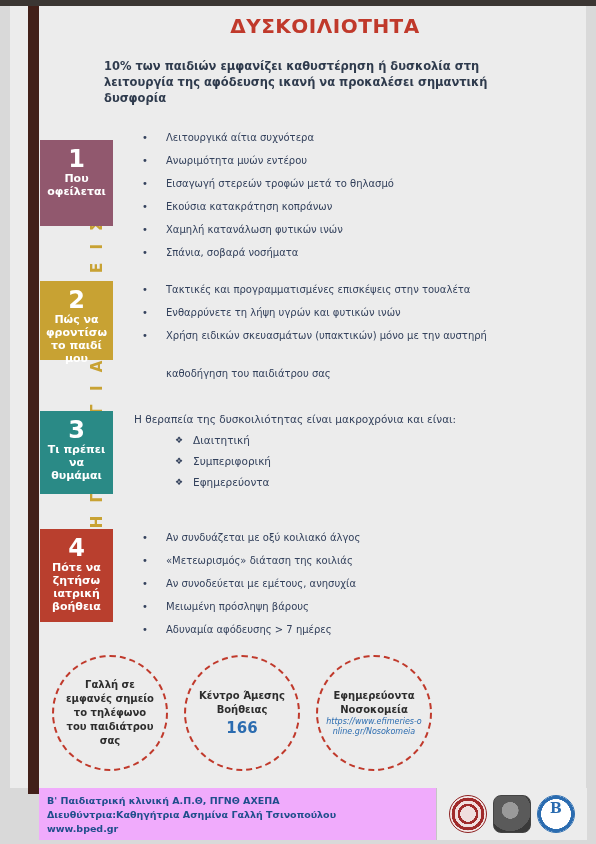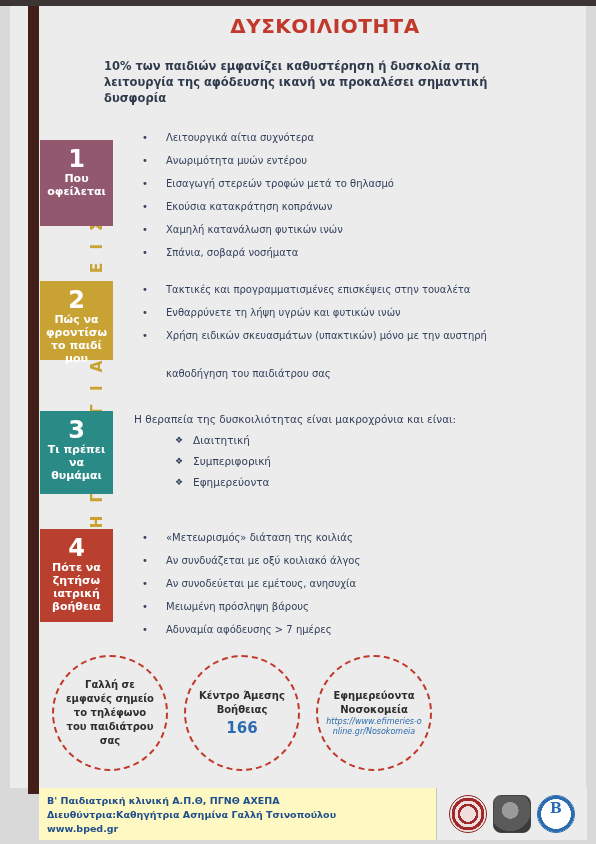--- a/index.html
+++ b/index.html
@@ -71,21 +71,21 @@
     border:2px dashed #c0392b;
     display:flex;flex-direction:column;align-items:center;justify-content:center;
     text-align:center;box-sizing:border-box;
   }
   .circle .ctxt{color:#2d2d2d;font-size:10px;font-weight:bold;line-height:14px;padding:0 8px;}
   .circle .cnum{color:#2b6cb0;font-size:15px;font-weight:bold;line-height:18px;margin-top:2px;}
   .circle .curl{color:#2b6cb0;font-size:8px;font-style:italic;line-height:10px;padding:0 6px;word-break:break-all;}
   .circle .cphone{color:#2b6cb0;font-size:10px;font-style:italic;font-weight:bold;line-height:13px;}
 
   
-  .footer{position:absolute;left:39px;top:788px;width:397px;height:52px;background:#fef9c3;}
+  .footer{position:absolute;left:39px;top:788px;width:397px;height:52px;background:#f0abfc;}
   .footer .fl{color:#1f4e8c;font-size:9.5px;font-weight:bold;line-height:14px;padding:6px 0 0 8px;}
 
   .logos{position:absolute;left:436px;top:788px;width:150px;height:52px;background:#ececec;
     display:flex;align-items:center;justify-content:center;gap:6px;border-left:1px solid #c5c5c5;}
   .logo{width:36px;height:36px;border-radius:50%;}
   .logo.red{background:radial-gradient(circle at 50% 50%, #f0dede 0 30%, #a02a2a 31% 40%, #f0dede 41% 52%, #a02a2a 53% 64%, #f5eaea 65% 78%, #a02a2a 79% 100%);border:1px solid #8e2323;}
   .logo.gray{background:radial-gradient(circle at 45% 40%, #9a9a9a 0 28%, #5a5a5a 29% 70%, #3a3a3a 71% 100%);border:1px solid #444;border-radius:8px;}
   .logo.blue{background:radial-gradient(circle at 50% 50%, #ffffff 0 58%, #2b6cb0 59% 70%, #ffffff 71% 84%, #2b6cb0 85% 100%);border:1px solid #2b6cb0;position:relative;}
   .logo.blue::after{content:"B";position:absolute;left:0;right:0;top:4px;text-align:center;
     color:#2b6cb0;font-size:14px;font-weight:bold;font-family:"DejaVu Serif",serif;}
@@ -147,22 +147,22 @@
   </ul>
 
   <div class="numbox" style="top:529px;height:93px;background:#b93f2e;">
     <span class="num">4</span>
     <span class="cap">Πότε να</span>
     <span class="cap">ζητήσω</span>
     <span class="cap">ιατρική</span>
     <span class="cap">βοήθεια</span>
   </div>
   <ul class="bul" style="left:134px;top:526px;width:400px;">
+    <li>Αν συνδυάζεται με οξύ κοιλιακό άλγος</li>
     <li>«Μετεωρισμός» διάταση της κοιλιάς</li>
-    <li>Αν συνδυάζεται με οξύ κοιλιακό άλγος</li>
     <li>Αν συνοδεύεται με εμέτους, ανησυχία</li>
     <li>Μειωμένη πρόσληψη βάρους</li>
     <li>Αδυναμία αφόδευσης &gt; 7 ημέρες</li>
   </ul>
 
   <div class="circle" style="left:52px;top:655px;">
     <div class="ctxt">Γαλλή σε</div>
     <div class="ctxt">εμφανές σημείο</div>
     <div class="ctxt">το τηλέφωνο</div>
     <div class="ctxt">του παιδιάτρου</div>

